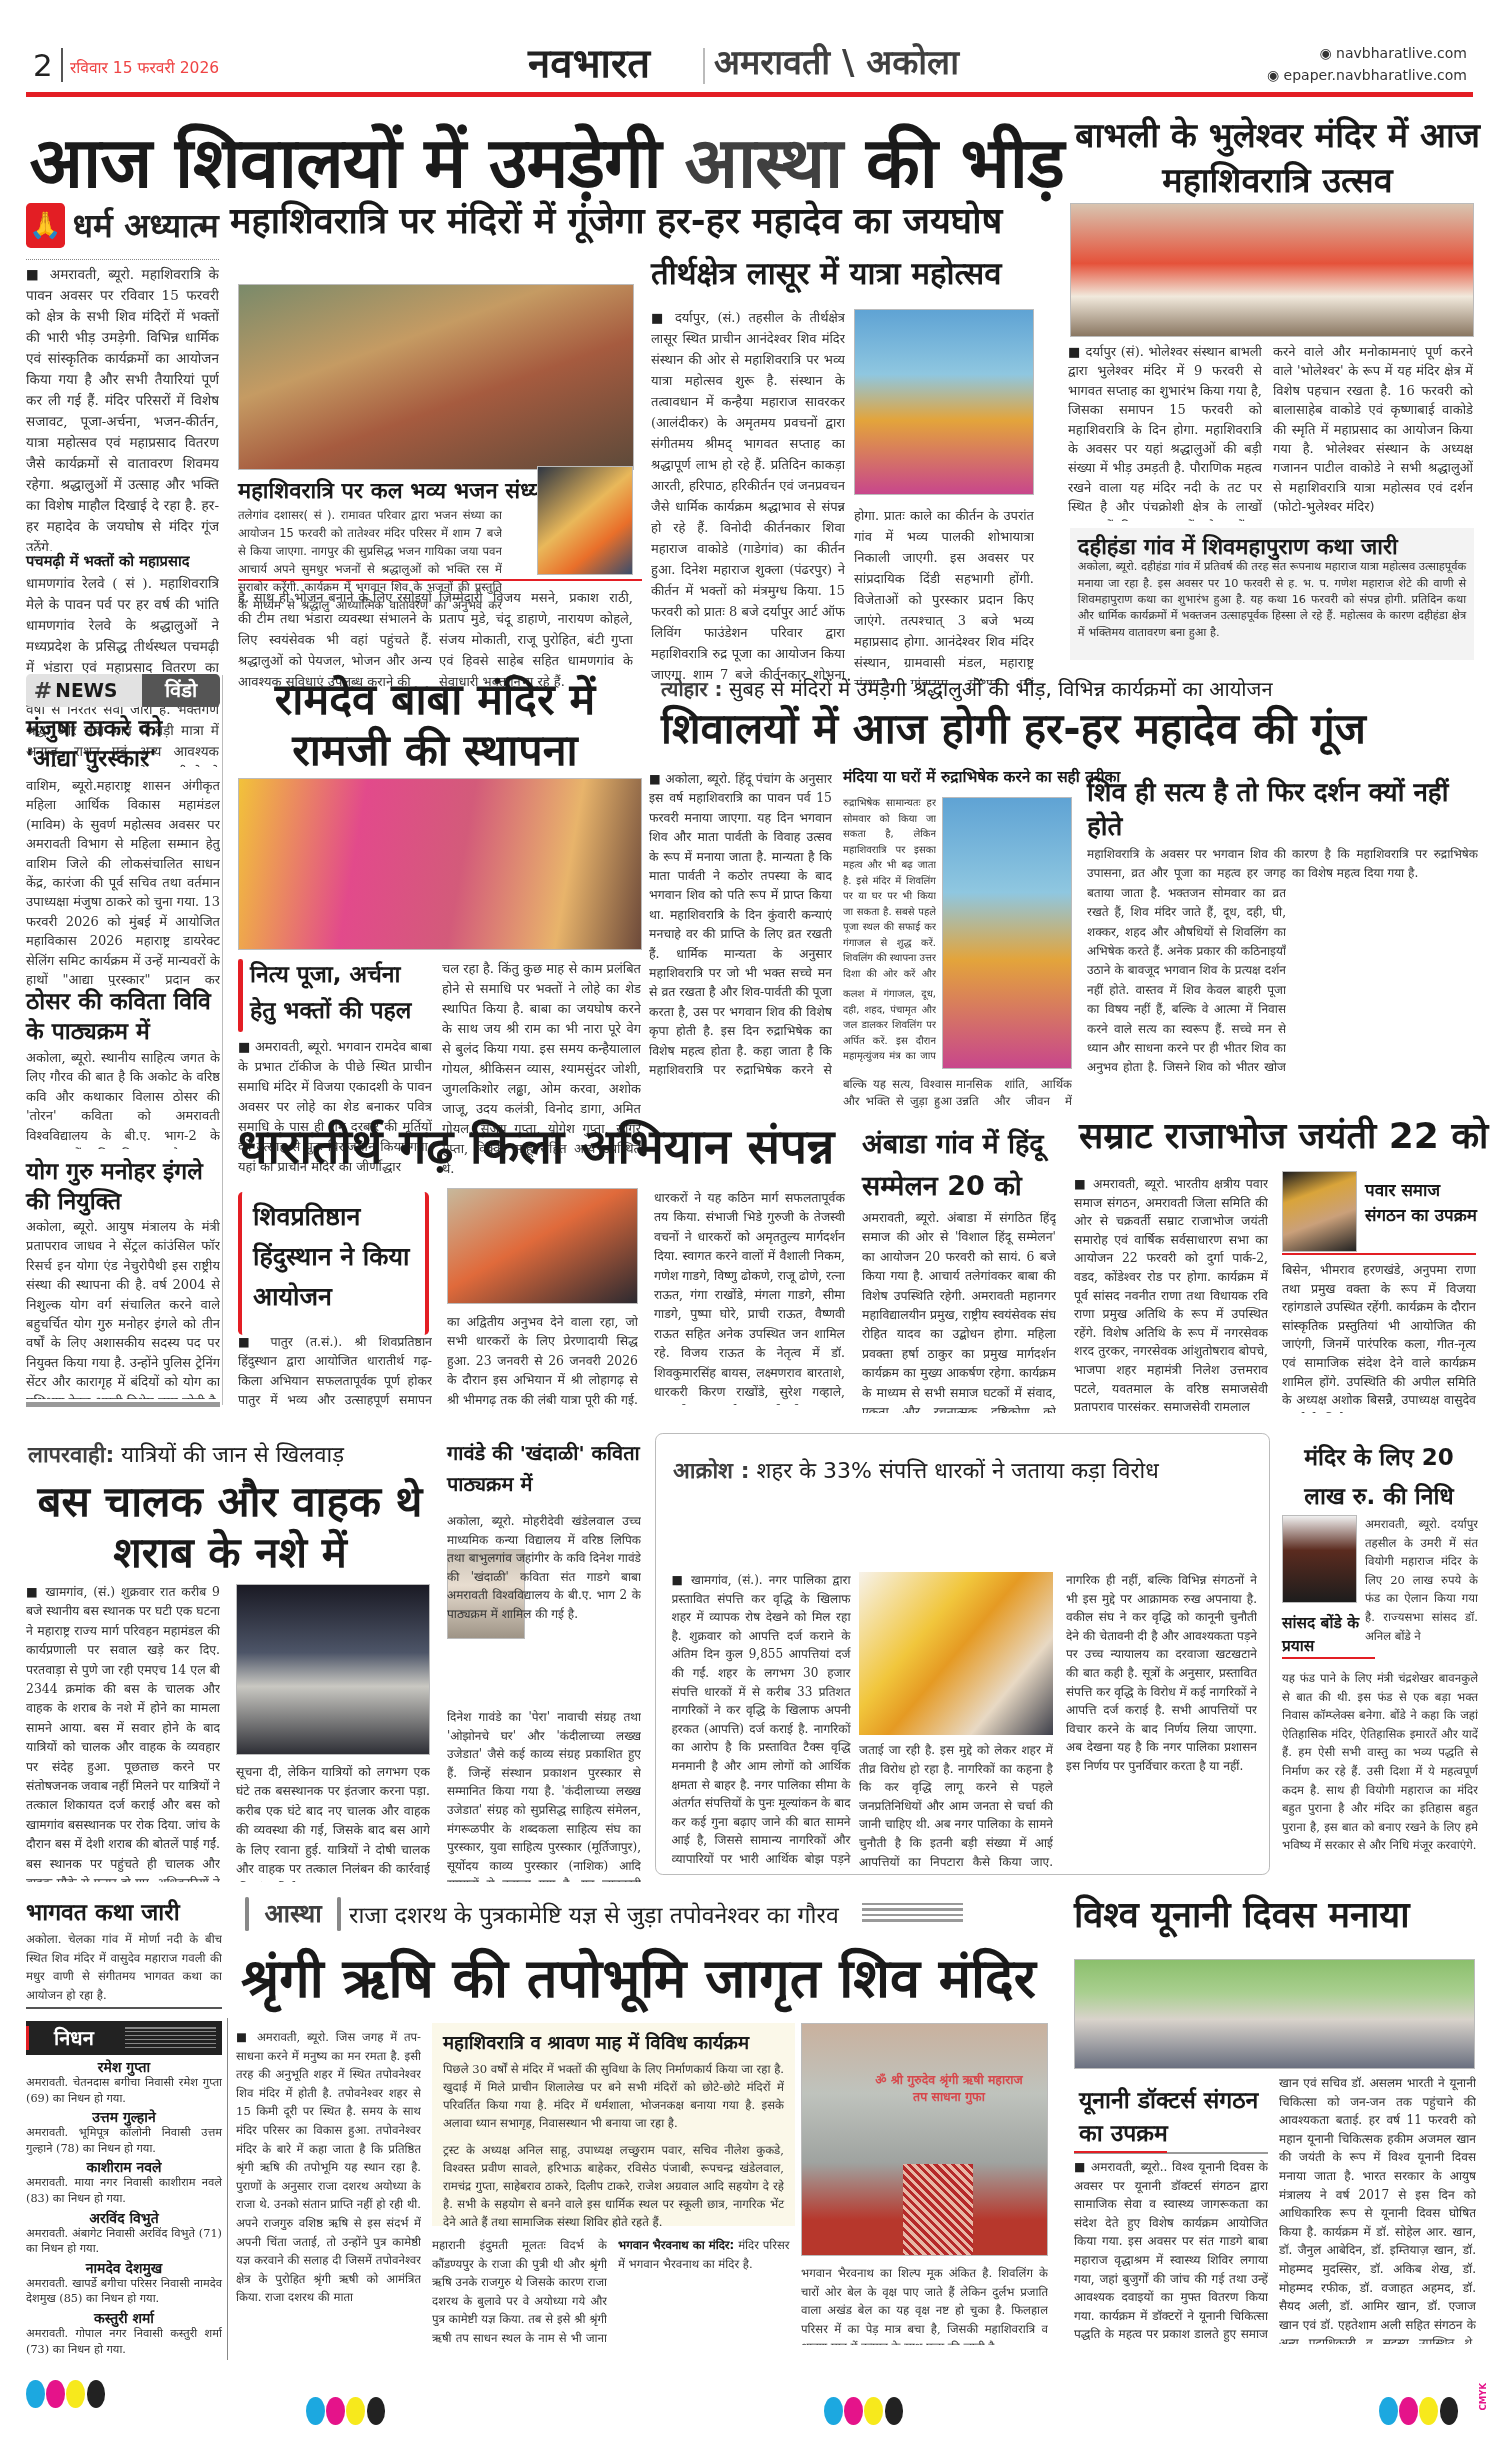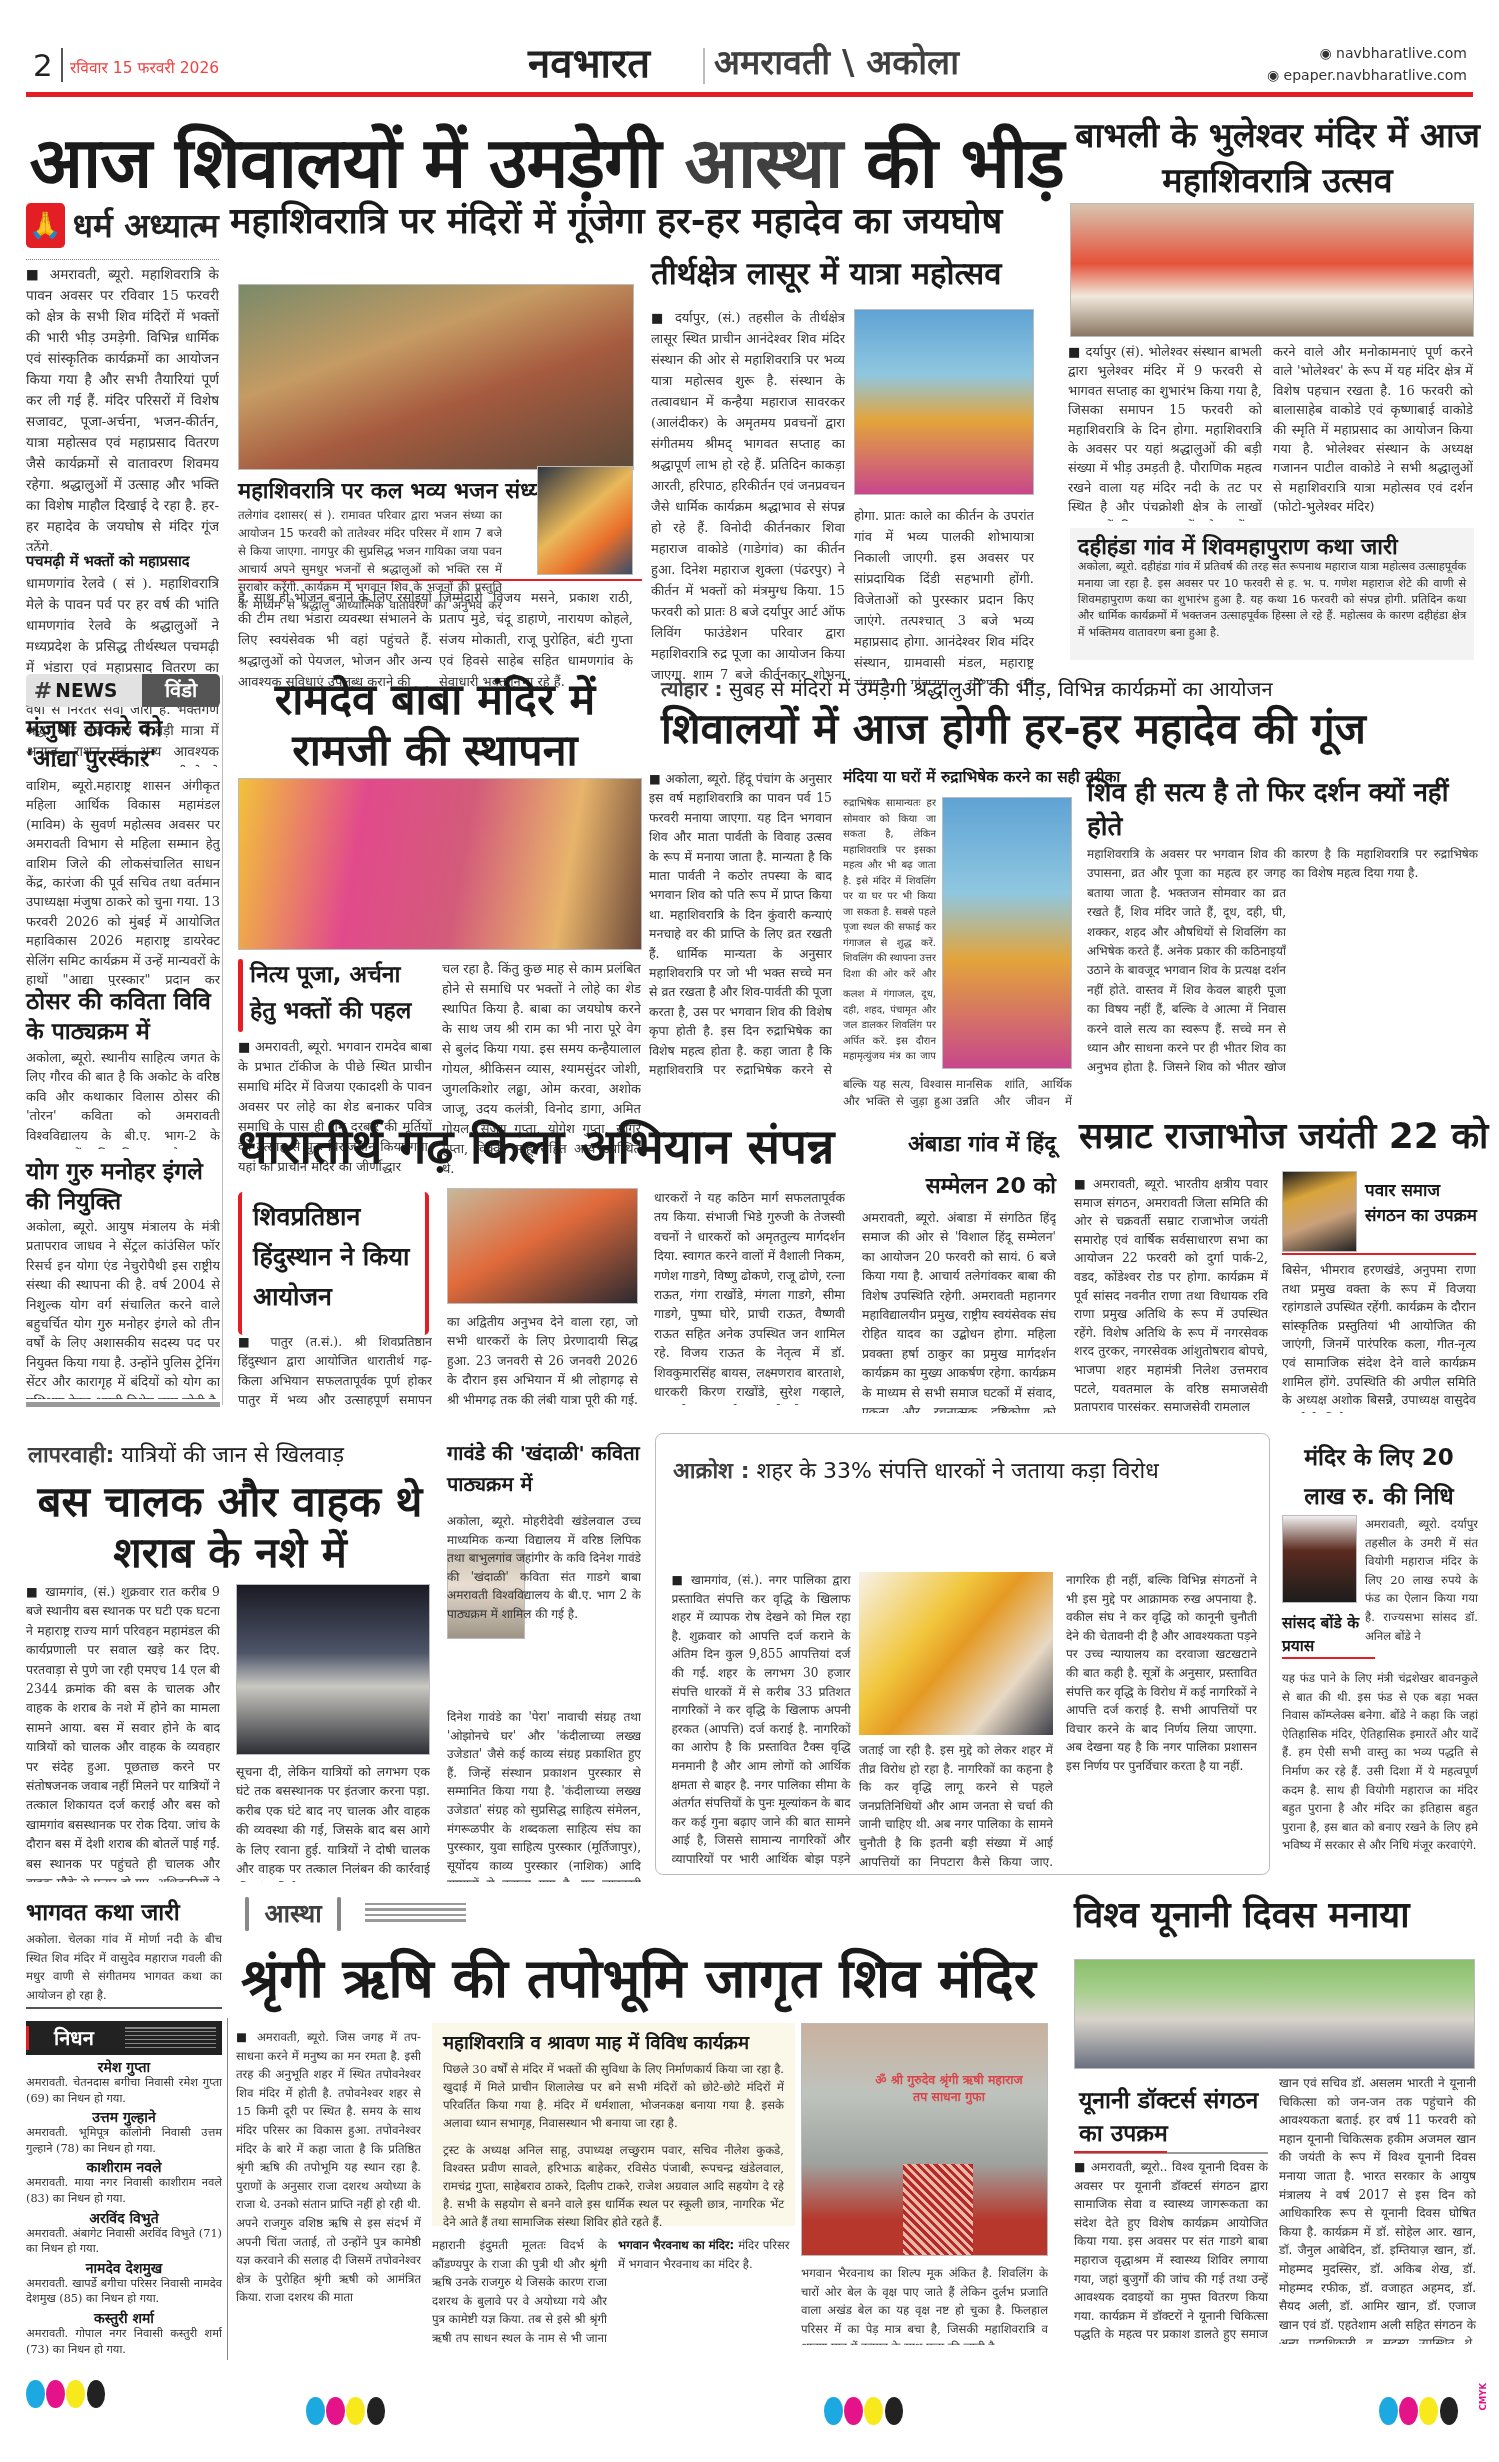--- a/index.html
+++ b/index.html
@@ -133,21 +133,21 @@
 
 <div class="abs hd" style="left:238px;top:1119px;font-size:48px;white-space:nowrap;">धारातीर्थ गढ़ किला अभियान संपन्न</div>
 <div class="abs" style="left:238px;top:1192px;width:191px;height:143px;border-left:4.7px solid #e31e24;border-right:4.7px solid #e31e24;border-radius:4.7px;padding:4.7px 11px;">
   <div class="hd" style="font-size:25px;line-height:40px;">शिवप्रतिष्ठान हिंदुस्थान ने किया आयोजन</div>
 </div>
 <div class="photo ph-g" style="left:447px;top:1188px;width:191px;height:116px;"></div>
 <div class="abs body bullet" style="left:238px;top:1332px;width:194px;font-size:12.4px;line-height:19.4px;height:78px;overflow:hidden;">पातुर (त.सं.). श्री शिवप्रतिष्ठान हिंदुस्थान द्वारा आयोजित धारातीर्थ गढ़-किला अभियान सफलतापूर्वक पूर्ण होकर पातुर में भव्य और उत्साहपूर्ण समापन समारोह के साथ संपन्न हुआ. छत्रपति श्री शिवाजी महाराज के गढ़-किलों की पावन भूमि से होकर गुजरने वाला यह अभियान इतिहास, प्रकृति और राष्ट्रभक्ति</div>
 <div class="abs body" style="left:447px;top:1312px;width:191px;font-size:12.4px;line-height:19.4px;height:98px;overflow:hidden;">का अद्वितीय अनुभव देने वाला रहा, जो सभी धारकरों के लिए प्रेरणादायी सिद्ध हुआ. 23 जनवरी से 26 जनवरी 2026 के दौरान इस अभियान में श्री लोहागढ़ से श्री भीमगढ़ तक की लंबी यात्रा पूरी की गई. श्री एकवीरा देवी और श्री राजमाची गढ़ जैसे ऐतिहासिक व धार्मिक स्थलों से होकर, प्रकृति के सान्निध्य में नदियाँ, नाले और दुर्गम रास्ते पार करते हुए</div>
 <div class="abs body" style="left:654px;top:1188px;width:191px;font-size:12.4px;line-height:19.4px;height:217px;overflow:hidden;">धारकरों ने यह कठिन मार्ग सफलतापूर्वक तय किया. संभाजी भिडे गुरुजी के तेजस्वी वचनों ने धारकरों को अमृततुल्य मार्गदर्शन दिया. स्वागत करने वालों में वैशाली निकम, गणेश गाडगे, विष्णु ढोकणे, राजू ढोणे, रत्ना राऊत, गंगा राखोंडे, मंगला गाडगे, सीमा गाडगे, पुष्पा घोरे, प्राची राऊत, वैष्णवी राऊत सहित अनेक उपस्थित जन शामिल रहे. विजय राऊत के नेतृत्व में डॉ. शिवकुमारसिंह बायस, लक्ष्मणराव बारताशे, धारकरी किरण राखोंडे, सुरेश गव्हाले, धारकरी राजू उगले, धारकरी जीवन राऊत ने कार्यक्रम को सफल बनाया.</div>
 
-<div class="abs hd" style="left:862px;top:1123px;width:194px;font-size:22px;line-height:42px;text-align:right;">अंबाडा गांव में हिंदू सम्मेलन 20 को</div>
+<div class="abs hd" style="left:862px;top:1123px;width:194px;font-size:27px;line-height:42px;text-align:left;">अंबाडा गांव में हिंदू सम्मेलन 20 को</div>
 <div class="abs body" style="left:862px;top:1208px;width:194px;font-size:12.4px;line-height:19.4px;height:205px;overflow:hidden;">अमरावती, ब्यूरो. अंबाडा में संगठित हिंदू समाज की ओर से 'विशाल हिंदू सम्मेलन' का आयोजन 20 फरवरी को सायं. 6 बजे किया गया है. आचार्य तलेगांवकर बाबा की विशेष उपस्थिति रहेगी. अमरावती महानगर महाविद्यालयीन प्रमुख, राष्ट्रीय स्वयंसेवक संघ रोहित यादव का उद्बोधन होगा. महिला प्रवक्ता हर्षा ठाकुर का प्रमुख मार्गदर्शन कार्यक्रम का मुख्य आकर्षण रहेगा. कार्यक्रम के माध्यम से सभी समाज घटकों में संवाद, एकता और रचनात्मक दृष्टिकोण को प्रोत्साहित करने का प्रयास किया जाएगा.</div>
 
 <div class="abs hd" style="left:1079px;top:1115px;font-size:36px;white-space:nowrap;">सम्राट राजाभोज जयंती 22 को</div>
 <div class="abs body bullet" style="left:1074px;top:1175px;width:194px;font-size:12.4px;line-height:18.6px;height:236px;overflow:hidden;">अमरावती, ब्यूरो. भारतीय क्षत्रीय पवार समाज संगठन, अमरावती जिला समिति की ओर से चक्रवर्ती सम्राट राजाभोज जयंती समारोह एवं वार्षिक सर्वसाधारण सभा का आयोजन 22 फरवरी को दुर्गा पार्क-2, वडद, कोंडेश्वर रोड पर होगा. कार्यक्रम में पूर्व सांसद नवनीत राणा तथा विधायक रवि राणा प्रमुख अतिथि के रूप में उपस्थित रहेंगे. विशेष अतिथि के रूप में नगरसेवक शरद तुरकर, नगरसेवक आंशुतोषराव बोपचे, भाजपा शहर महामंत्री निलेश उत्तमराव पटले, यवतमाल के वरिष्ठ समाजसेवी प्रतापराव पारसंकर, समाजसेवी रामलाल</div>
 <div class="photo ph-h" style="left:1282px;top:1171px;width:75px;height:81px;"></div>
 <div class="abs hd" style="left:1365px;top:1178px;width:115px;font-size:17px;line-height:25px;">पवार समाज संगठन का उपक्रम</div>
 <div class="hline" style="left:1282px;top:1253px;width:194px;"></div>
 <div class="abs body" style="left:1282px;top:1261px;width:194px;font-size:12.4px;line-height:18.6px;height:152px;overflow:hidden;">बिसेन, भीमराव हरणखंडे, अनुपमा राणा तथा प्रमुख वक्ता के रूप में विजया रहांगडाले उपस्थित रहेंगी. कार्यक्रम के दौरान सांस्कृतिक प्रस्तुतियां भी आयोजित की जाएंगी, जिनमें पारंपरिक कला, गीत-नृत्य एवं सामाजिक संदेश देने वाले कार्यक्रम शामिल होंगे. उपस्थिति की अपील समिति के अध्यक्ष अशोक बिसन्नै, उपाध्यक्ष वासुदेव ठाकरे ने की है.</div>
 
 <div class="abs" style="left:28px;top:1438px;font-size:22px;white-space:nowrap;">
@@ -216,20 +216,21 @@
   <div style="margin-bottom:3.1px;">
     <div class="hd" style="font-size:14px;text-align:center;">कस्तुरी शर्मा</div>
     <div class="body" style="font-size:11.3px;line-height:15.5px;">अमरावती. गोपाल नगर निवासी कस्तुरी शर्मा (73) का निधन हो गया.</div>
   </div>
 </div>
 
 <div class="abs" style="left:245px;top:1897px;display:flex;align-items:center;gap:7.8px;white-space:nowrap;">
   <div style="width:3.9px;height:34px;background:#888;border-radius:1.6px"></div>
   <span class="red hd" style="font-size:25px;padding:0 7.8px;">आस्था</span>
   <div style="width:3.9px;height:34px;background:#888;border-radius:1.6px"></div>
+  <span style="font-size:23px;">राजा दशरथ के पुत्रकामेष्टि यज्ञ से जुड़ा तपोवनेश्वर का गौरव</span>
   <div style="width:101px;height:22px;margin-left:15.5px;background:repeating-linear-gradient(180deg,#999 0 2.3px,#fff 2.3px 5.4px)"></div>
 </div>
 <div class="abs hd" style="left:241px;top:1948px;font-size:54px;white-space:nowrap;">श्रृंगी ऋषि की तपोभूमि जागृत शिव मंदिर</div>
 
 <div class="abs body bullet" style="left:236px;top:2028px;width:185px;font-size:11.6px;line-height:18.6px;height:317px;overflow:hidden;">अमरावती, ब्यूरो. जिस जगह में तप-साधना करने में मनुष्य का मन रमता है. इसी तरह की अनुभूति शहर में स्थित तपोवनेश्वर शिव मंदिर में होती है. तपोवनेश्वर शहर से 15 किमी दूरी पर स्थित है. समय के साथ मंदिर परिसर का विकास हुआ. तपोवनेश्वर मंदिर के बारे में कहा जाता है कि प्रतिष्ठित श्रृंगी ऋषि की तपोभूमि यह स्थान रहा है. पुराणों के अनुसार राजा दशरथ अयोध्या के राजा थे. उनको संतान प्राप्ति नहीं हो रही थी. अपने राजगुरु वशिष्ठ ऋषि से इस संदर्भ में अपनी चिंता जताई, तो उन्होंने पुत्र कामेष्ठी यज्ञ करवाने की सलाह दी जिसमें तपोवनेश्वर क्षेत्र के पुरोहित श्रृंगी ऋषी को आमंत्रित किया. राजा दशरथ की माता</div>
 <div class="abs" style="left:432px;top:2023px;width:363px;height:203px;background:#fbf8e9;padding:9.3px 11px;">
   <div class="hd" style="font-size:18.6px;white-space:nowrap;margin-bottom:6.2px;">महाशिवरात्रि व श्रावण माह में विविध कार्यक्रम</div>
   <div class="body" style="font-size:11.6px;line-height:18px;margin-bottom:9.3px;">पिछले 30 वर्षों से मंदिर में भक्तों की सुविधा के लिए निर्माणकार्य किया जा रहा है. खुदाई में मिले प्राचीन शिलालेख पर बने सभी मंदिरों को छोटे-छोटे मंदिरों में परिवर्तित किया गया है. मंदिर में धर्मशाला, भोजनकक्ष बनाया गया है. इसके अलावा ध्यान सभागृह, निवासस्थान भी बनाया जा रहा है.</div>
   <div class="body" style="font-size:11.6px;line-height:18px;">ट्रस्ट के अध्यक्ष अनिल साहू, उपाध्यक्ष लच्छुराम पवार, सचिव नीलेश कुकडे, विश्वस्त प्रवीण सावले, हरिभाऊ बाहेकर, रविसेठ पंजाबी, रूपचन्द्र खंडेलवाल, रामचंद्र गुप्ता, साहेबराव ठाकरे, दिलीप टाकरे, राजेश अग्रवाल आदि सहयोग दे रहे है. सभी के सहयोग से बनने वाले इस धार्मिक स्थल पर स्कूली छात्र, नागरिक भेंट देने आते हैं तथा सामाजिक संस्था शिविर होते रहते हैं.</div>
 </div>

